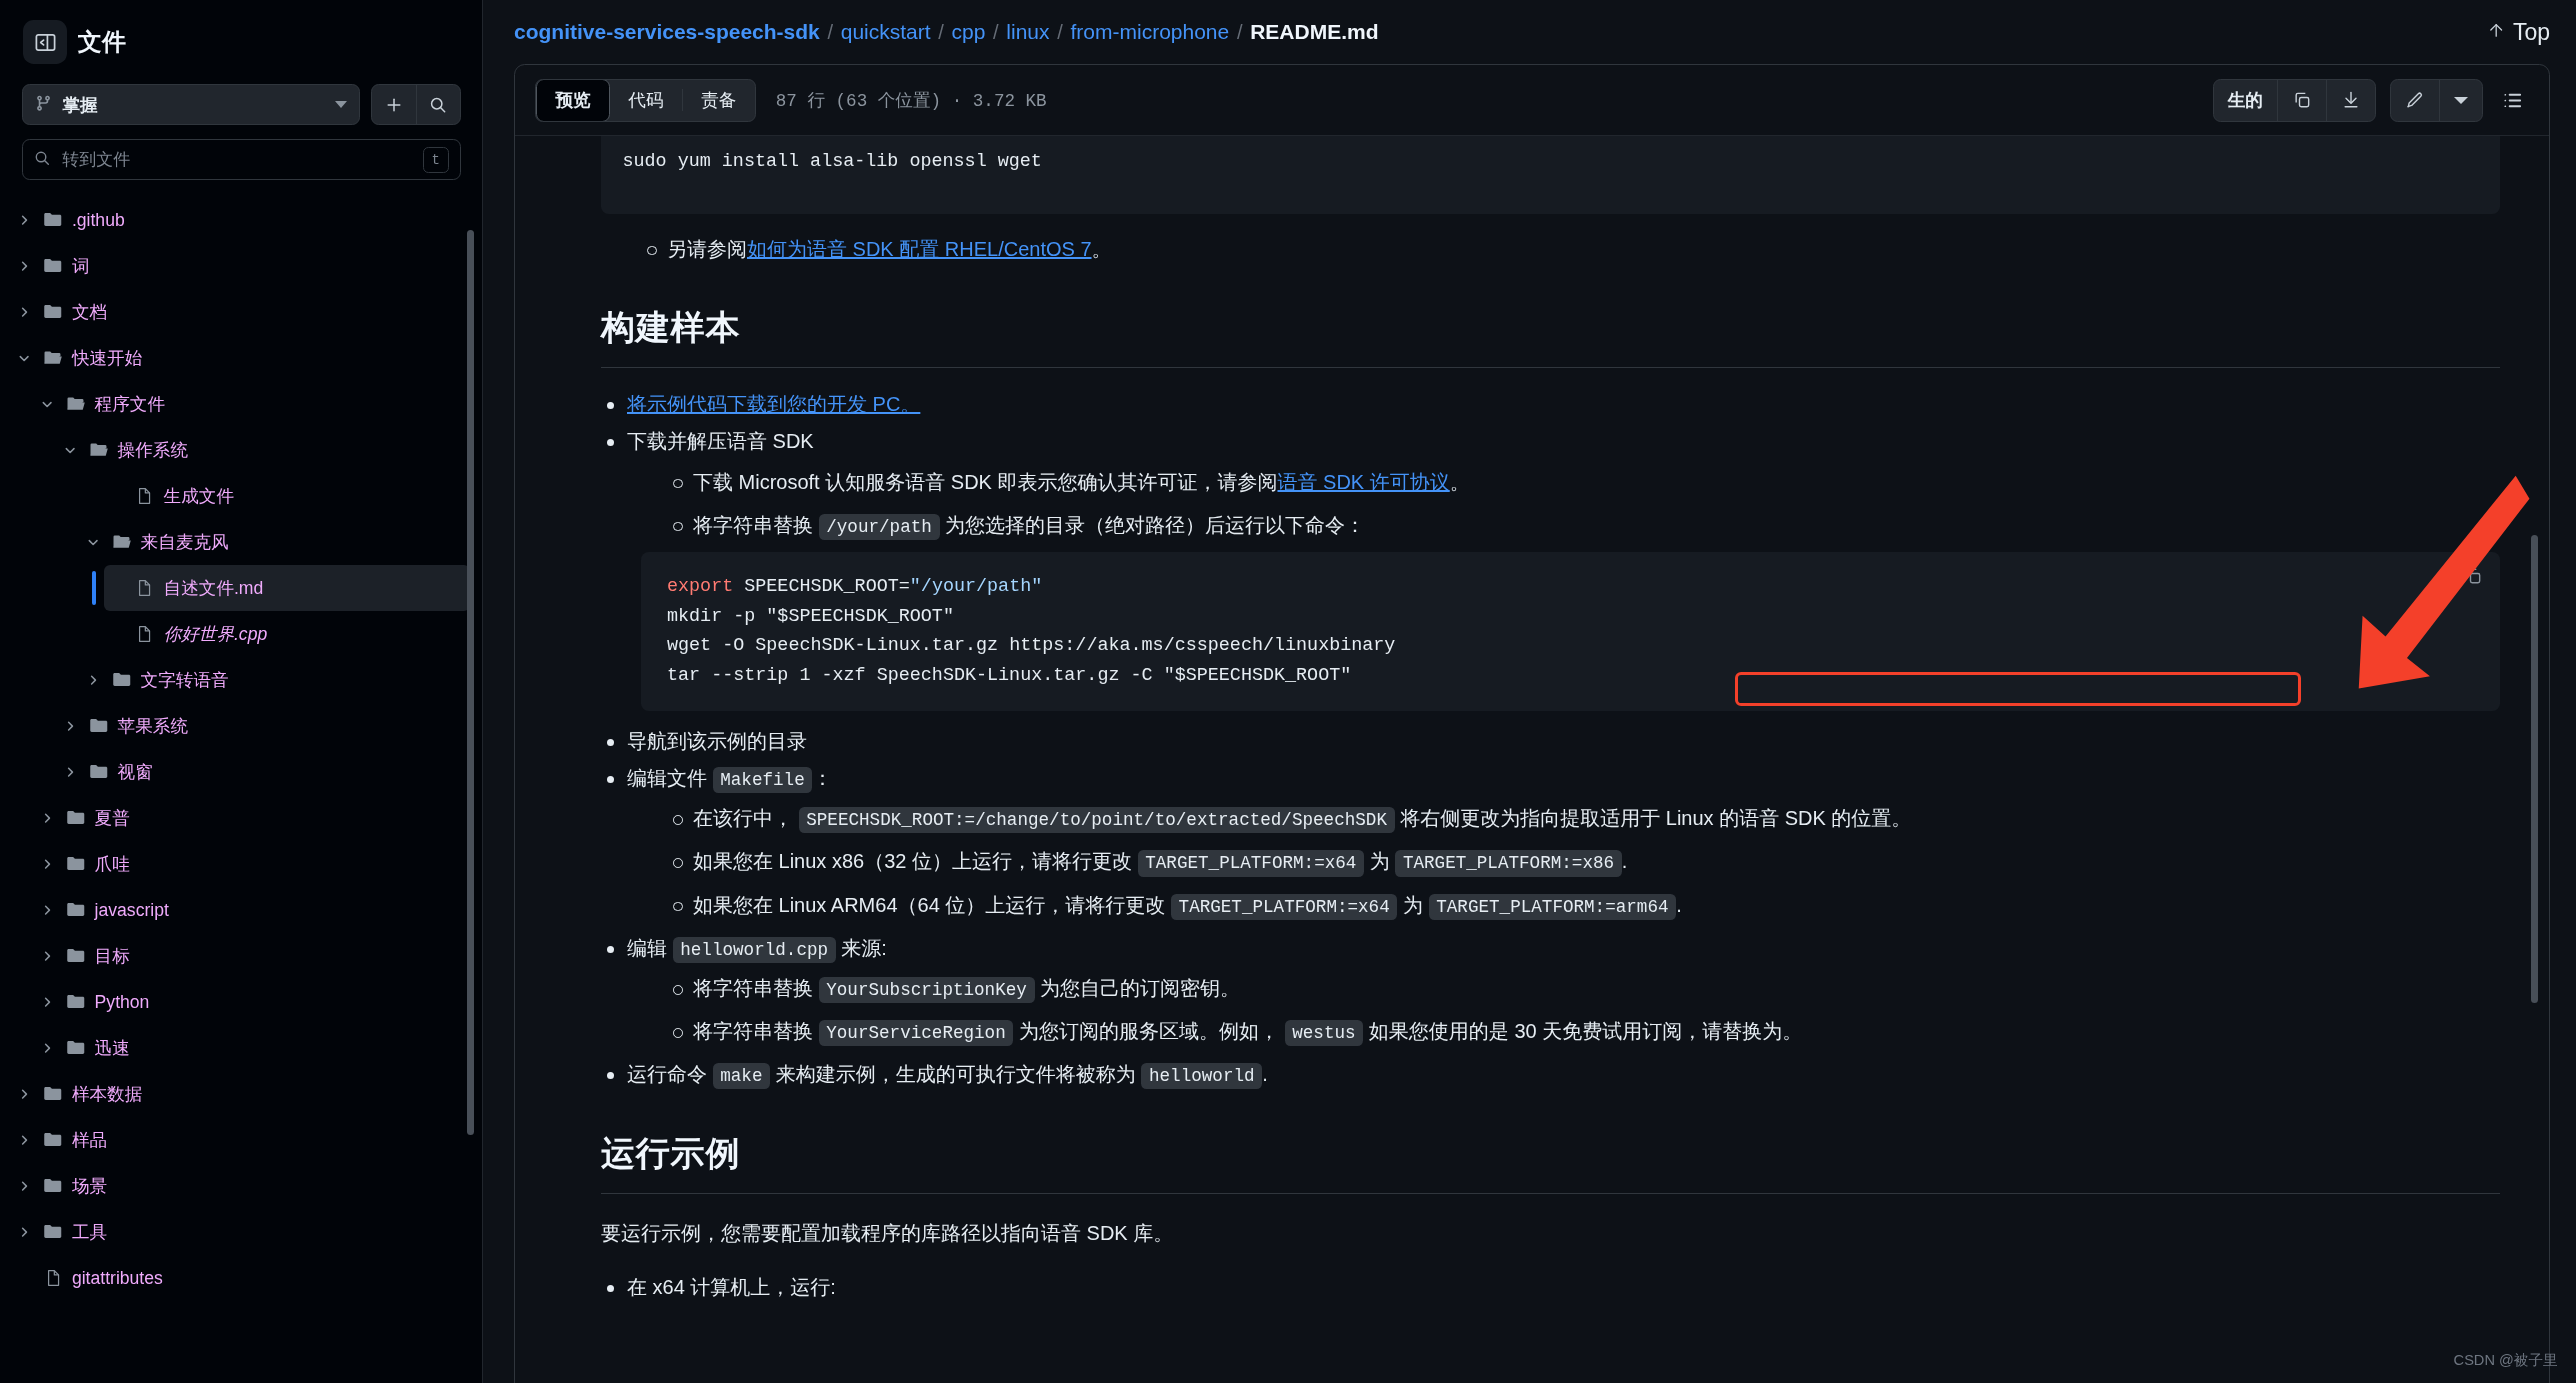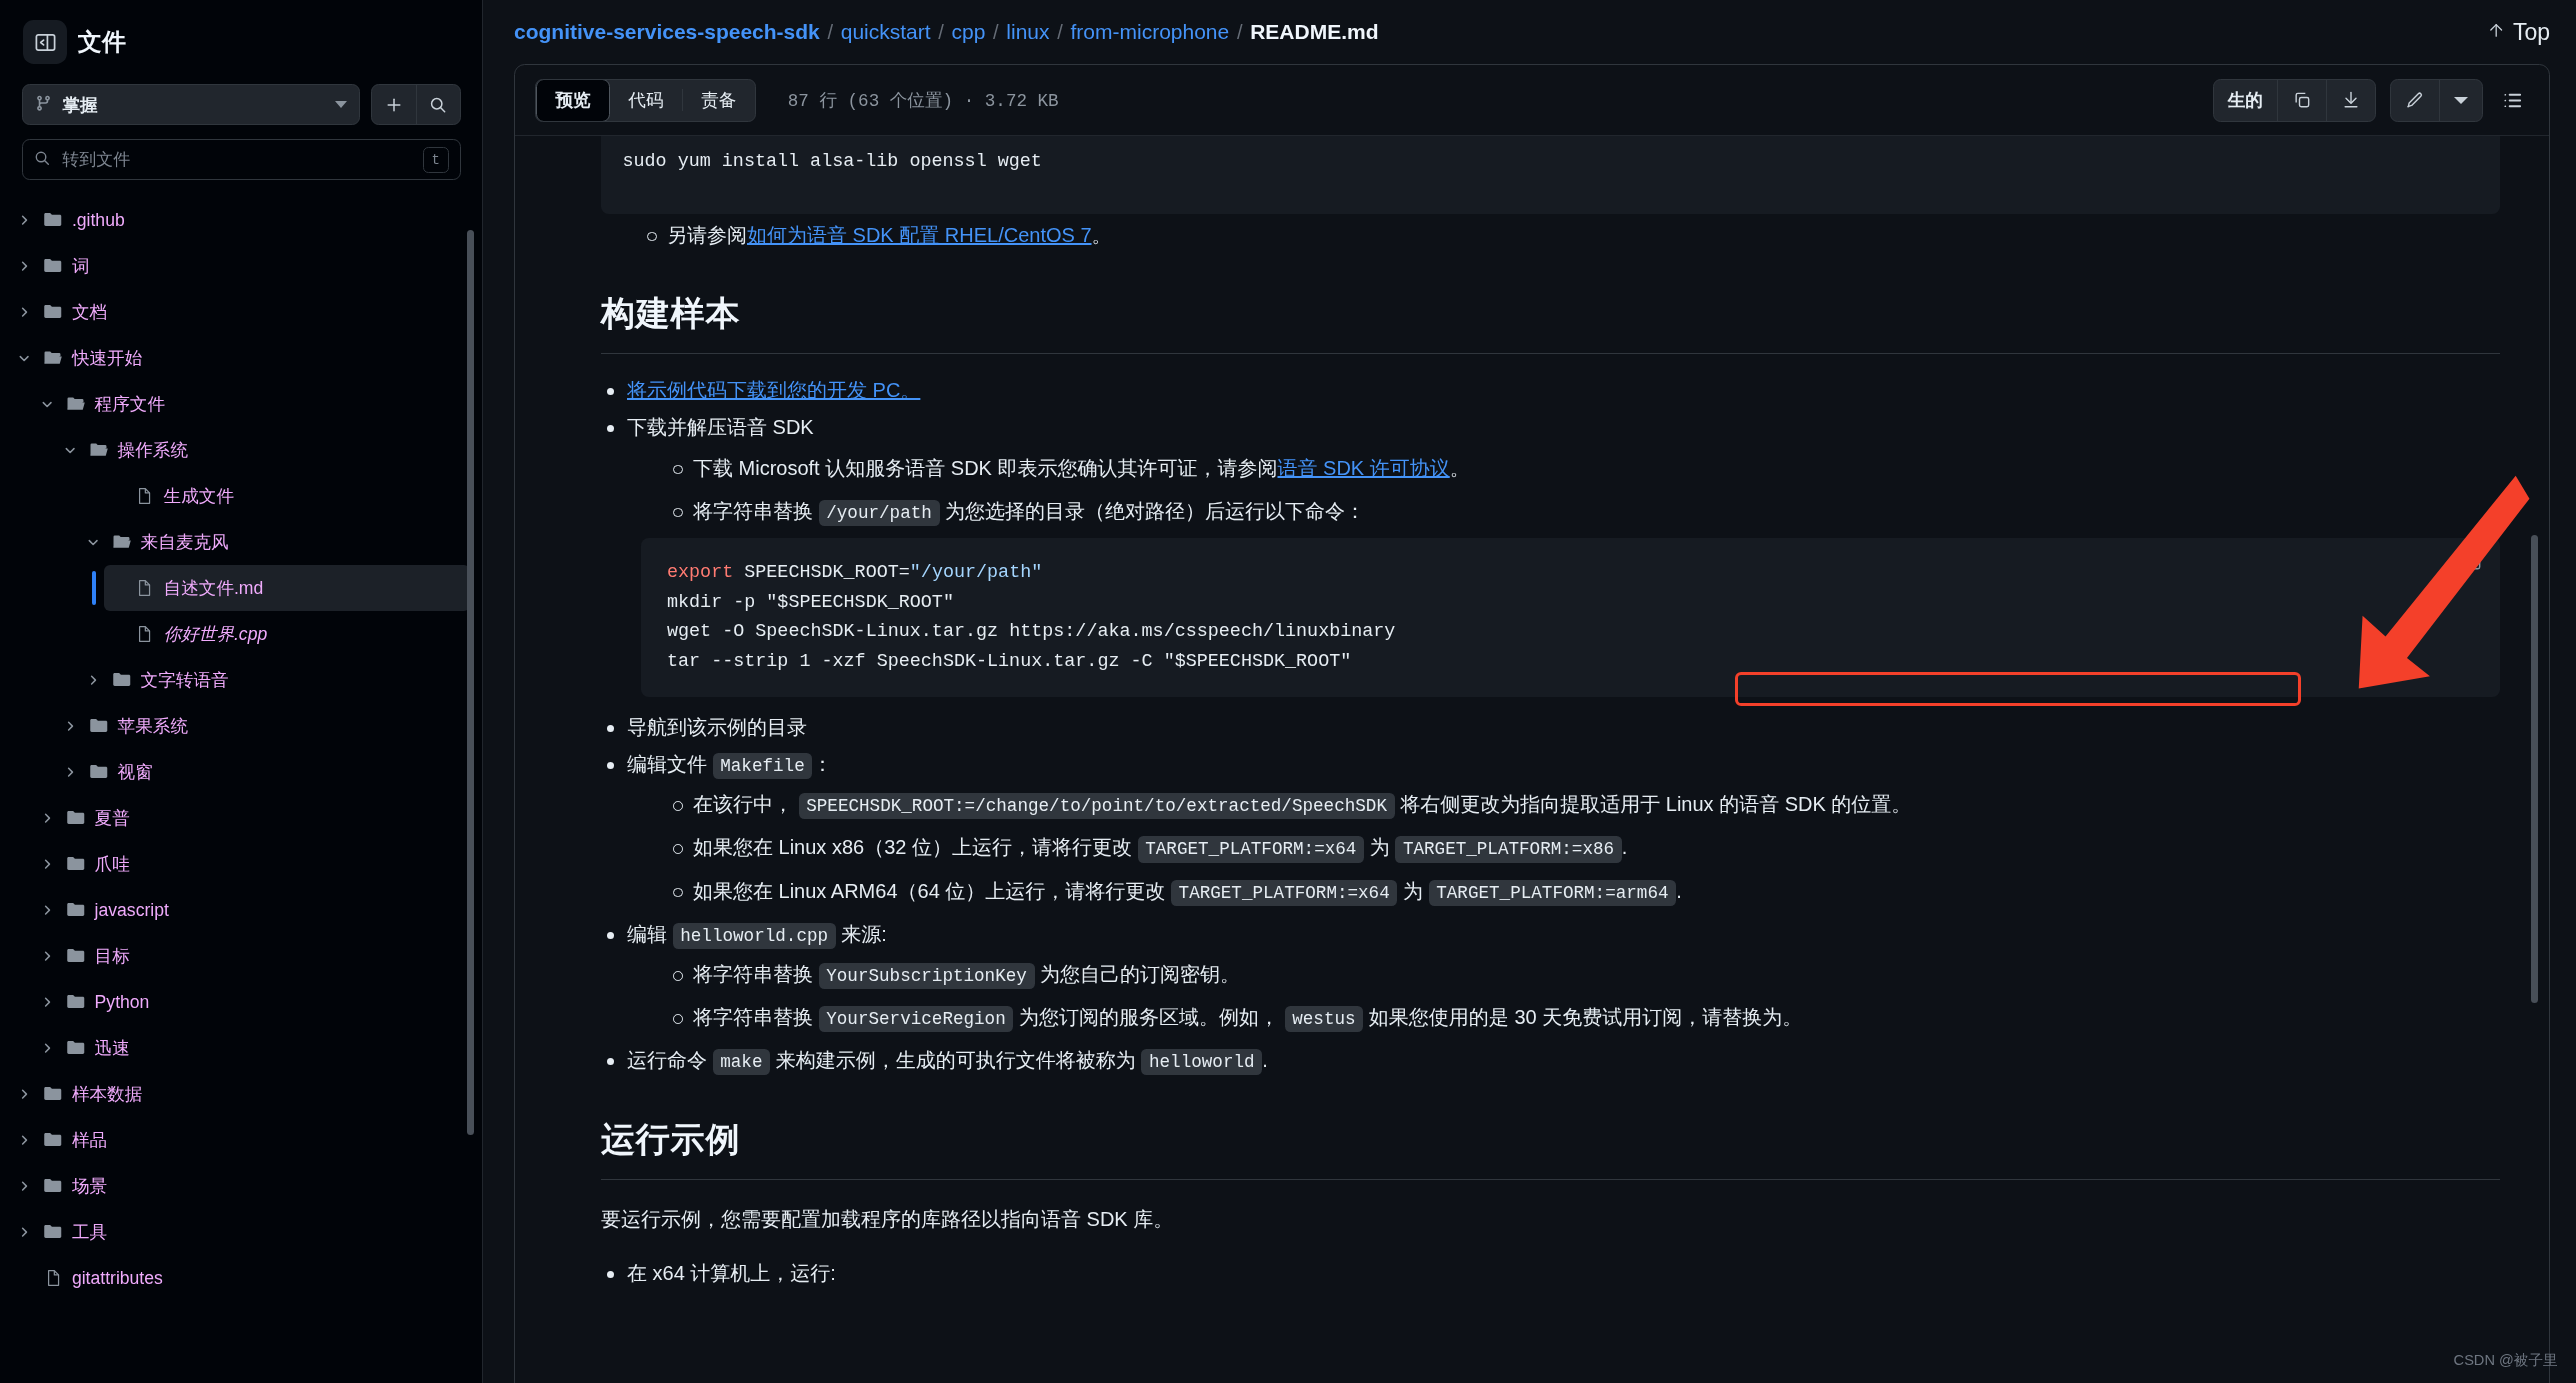--- a/index.html
+++ b/index.html
@@ -92,21 +92,21 @@
   .sep { font-size: 20px; color: #656c76; margin: 0 7.7px; }
   .topbtn { margin-left: auto; display:flex; align-items:center; gap: 7.7px; cursor:pointer; }
   .topbtn span { font-size: 23px; color: #e6edf3; }
 
   .filebox {
     position: absolute; left: 31px; right: 26px; top: 64px; bottom: -1.5px;
     border: 0.8px solid #30363d; border-radius: 10.7px 10.7px 0 0;
     background: #0d1117; overflow: hidden;
   }
   .fb-head {
-    height: 71px; display:flex; align-items:center; gap: 12px;
+    height: 71px; display:flex; align-items:center; gap: 0;
     padding: 0 20px; border-bottom: 0.8px solid #21262d;
   }
   .segment {
     display:flex; align-items:center; height: 43px;
     background: #21262d; border:0.8px solid #30363d; border-radius: 7.7px; overflow:hidden;
   }
   .seg {
     height: 43px; display:flex; align-items:center; padding: 0 18.4px;
     font-size: 17.6px; color:#e6edf3; cursor:pointer;
   }
@@ -617,21 +617,21 @@
         </div>
       </div>
 
       <div class="md">
 
         <div class="codeblk cut">
           <div>sudo yum install alsa-lib openssl wget</div>
           <div style="height:20px"></div>
         </div>
 
-        <ul class="lv2" style="padding-left:40px;margin-top:5px">
+        <ul class="lv2" style="padding-left:40px;margin-top:19px">
           <li><span>另请参阅</span><a class="lnk">如何为语音 SDK 配置 RHEL/CentOS 7</a><span>。</span></li>
         </ul>
 
         <h2 class="mdh">构建样本</h2>
 
         <ul class="lv1">
           <li>
             <a class="lnk">将示例代码下载到您的开发 PC。</a>
           </li>
           <li>

